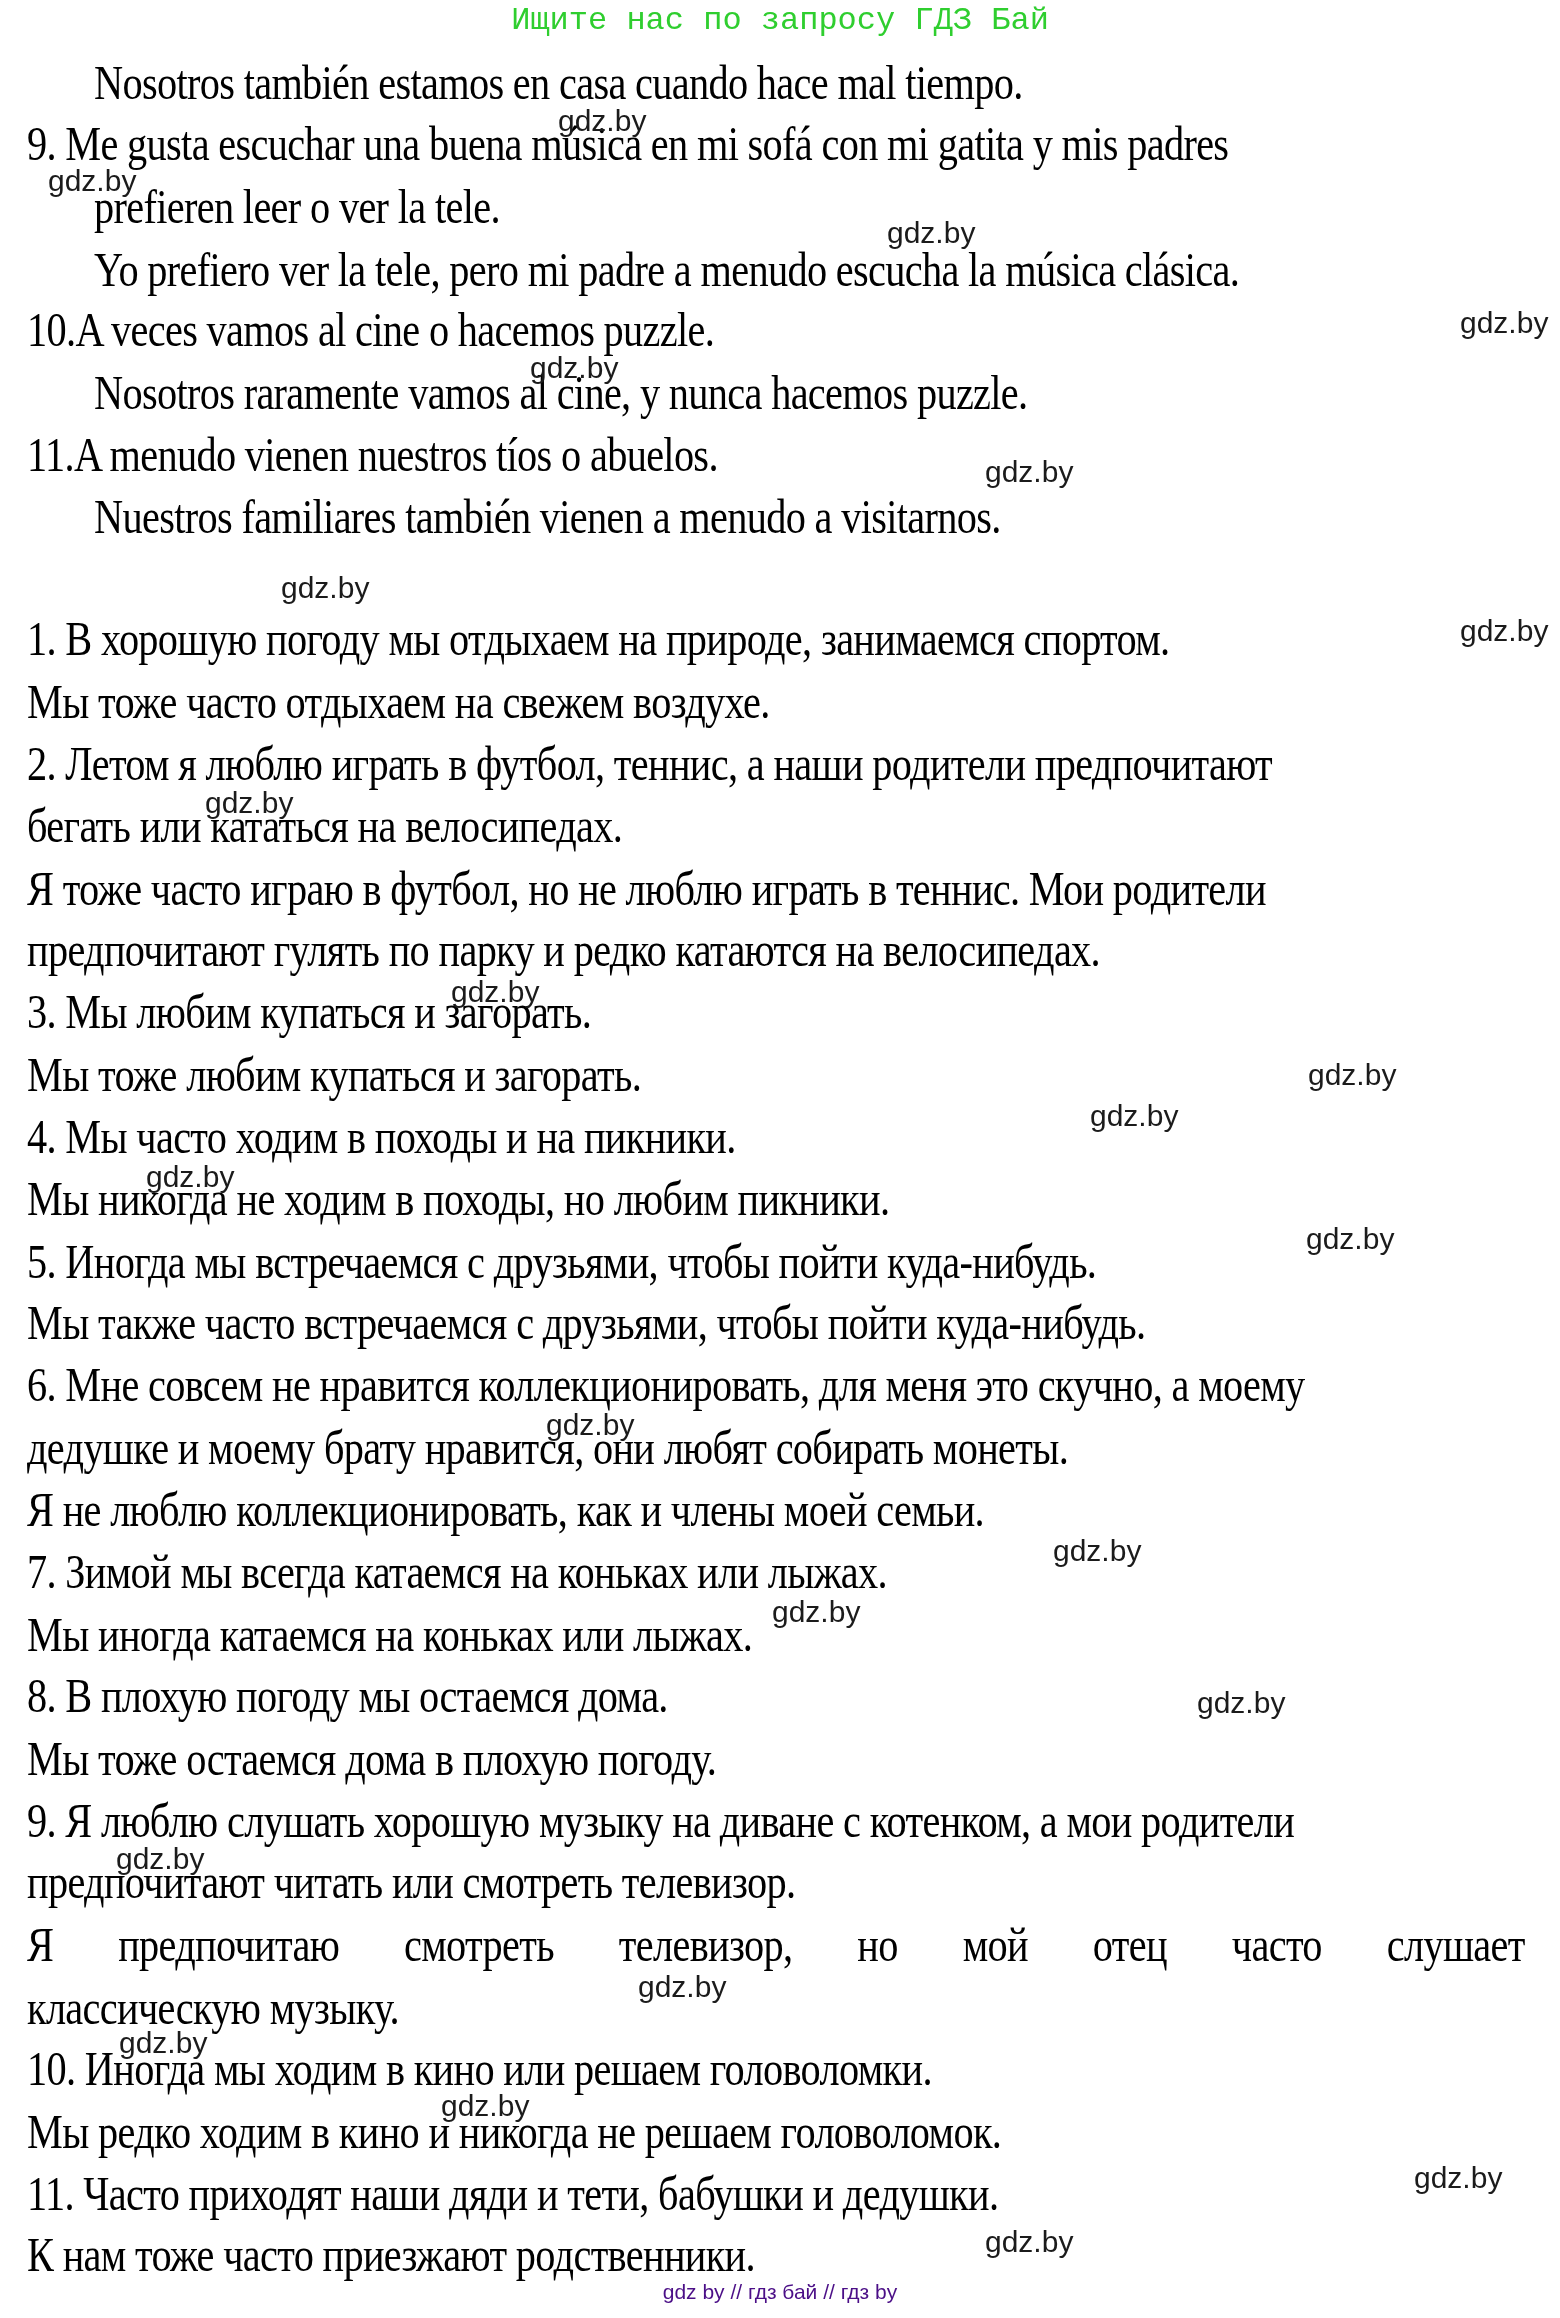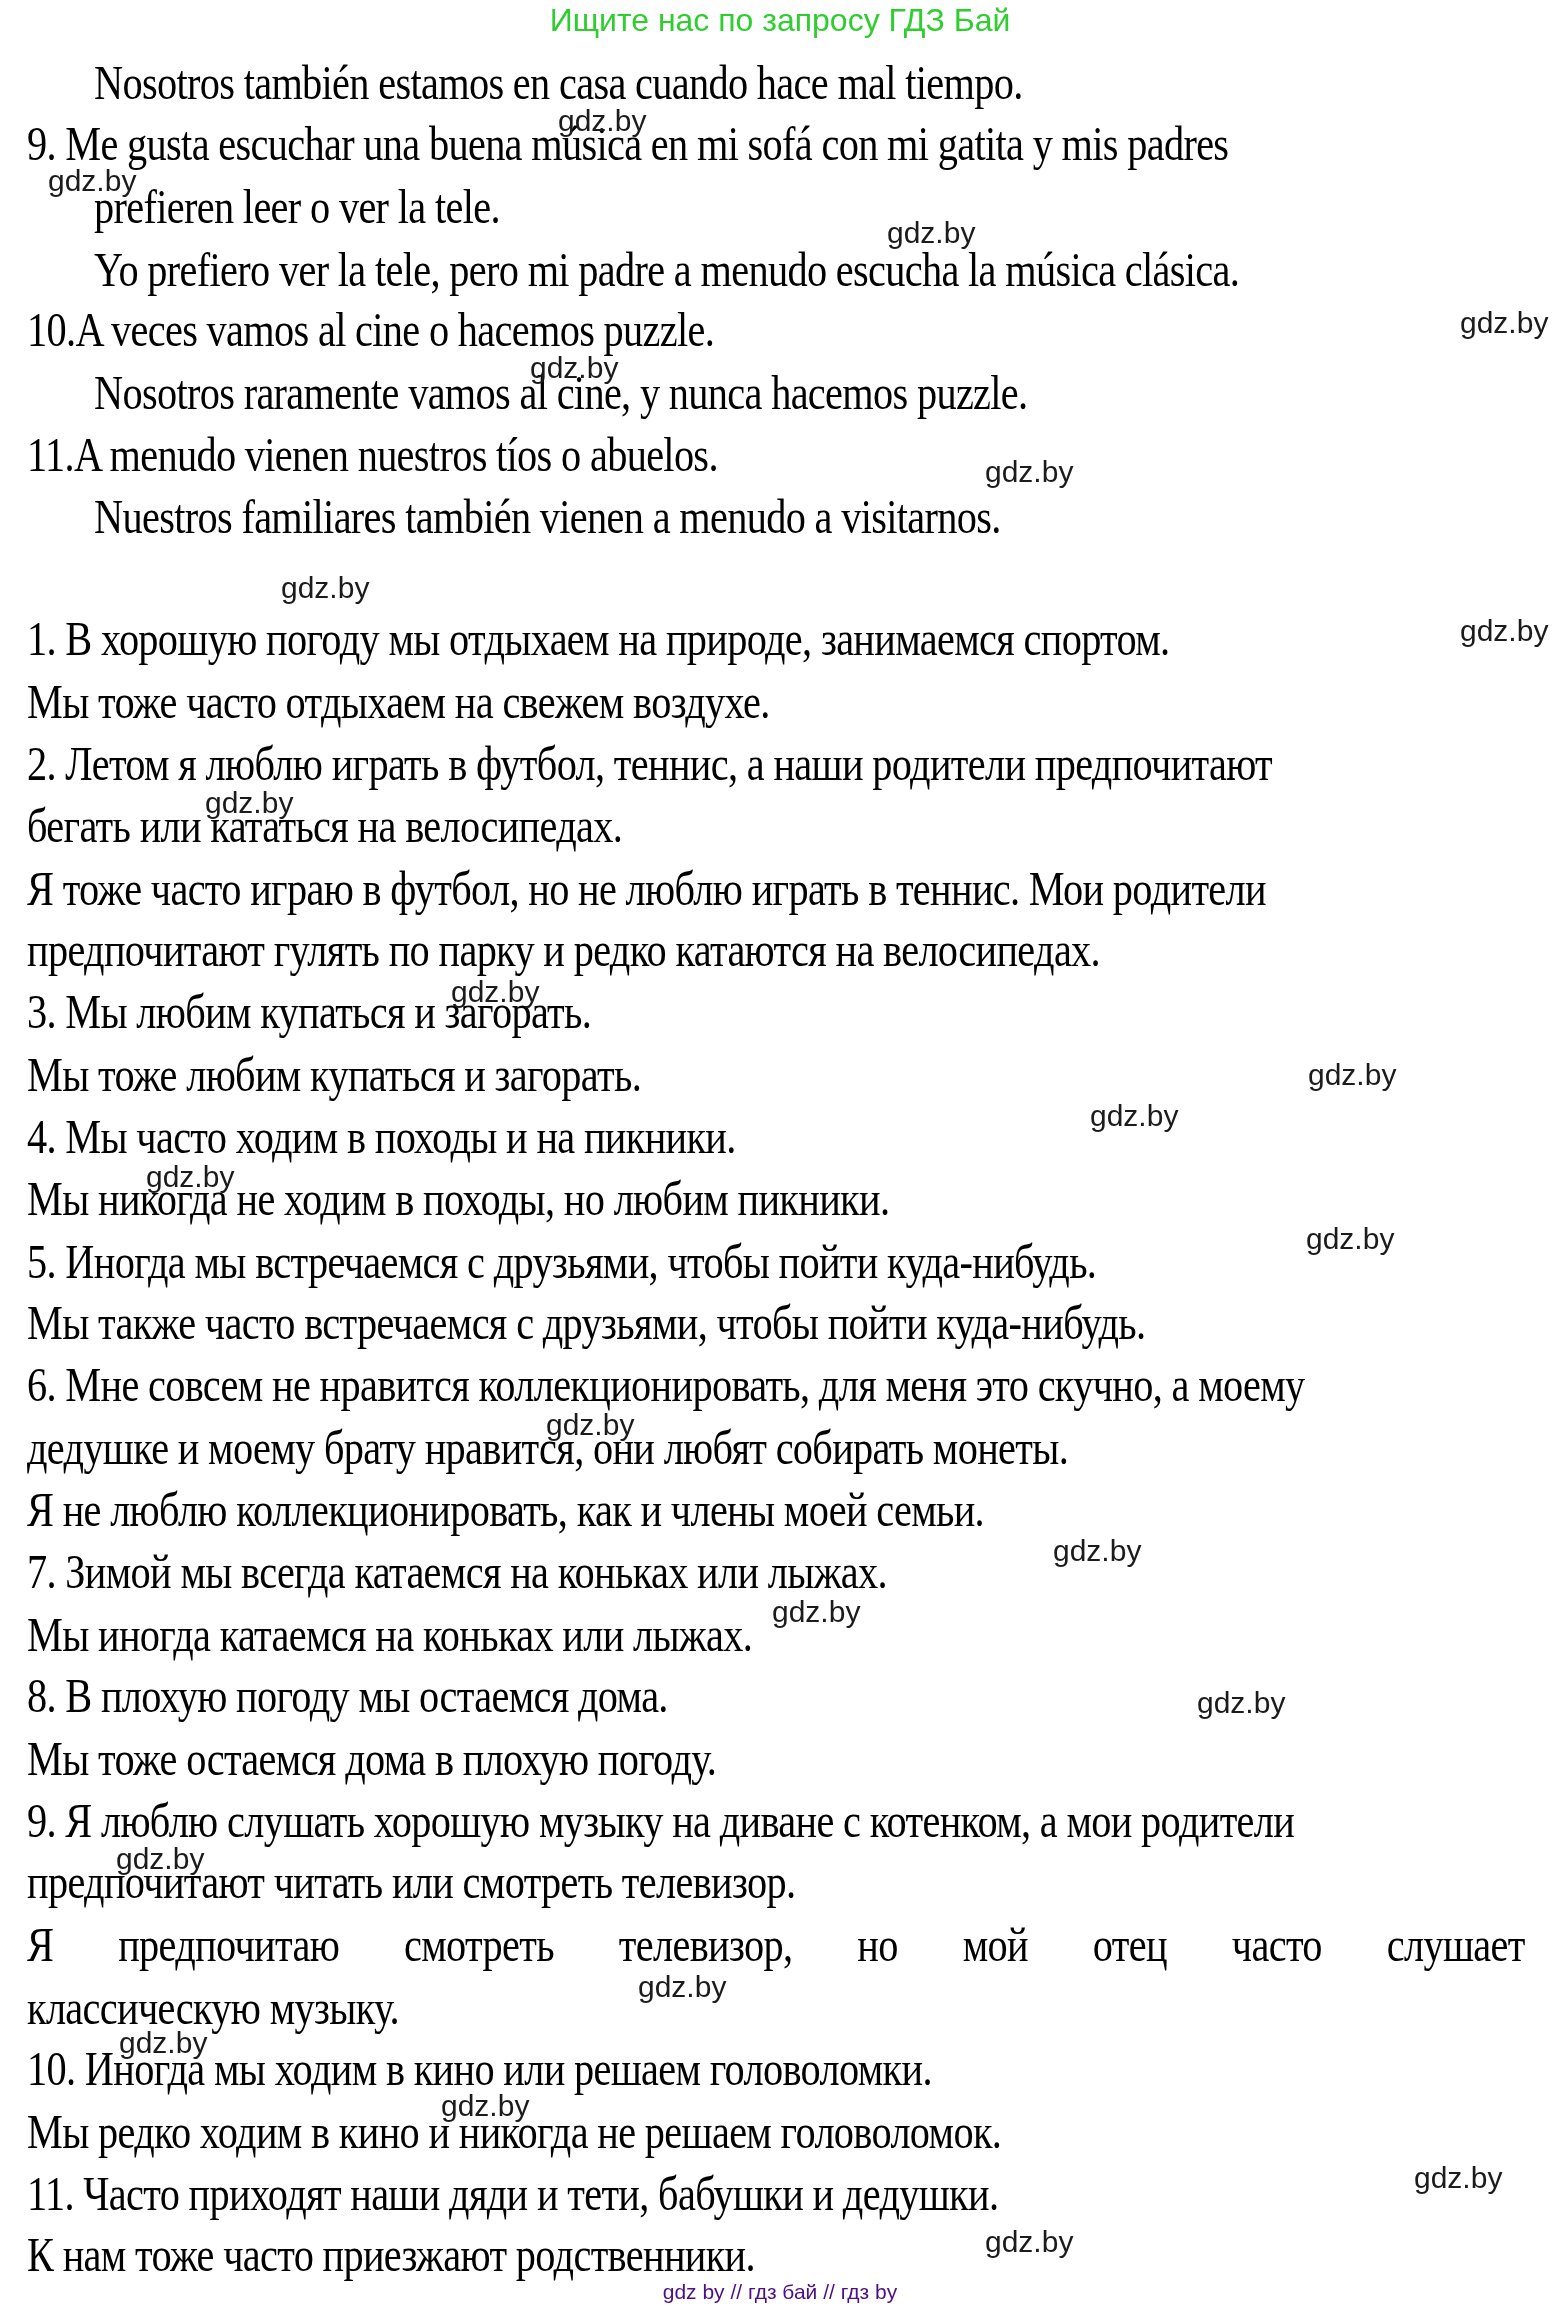--- a/index.html
+++ b/index.html
@@ -14,21 +14,21 @@
     background: #ffffff;
     overflow: hidden;
     font-family: "Liberation Serif", serif;
   }
   .header {
     position: absolute;
     top: 3.2px;
     left: 0;
     width: 100%;
     text-align: center;
-    font-family: Liberation Sans, sans-serif;
+    font-family: Liberation Mono, monospace;
     font-size: 32px;
     line-height: 1.1;
   }
   .line {
     position: absolute;
     white-space: nowrap;
     font-family: "Liberation Serif", serif;
     font-size: 48px;
     line-height: 1;
     letter-spacing: -0.8px;

